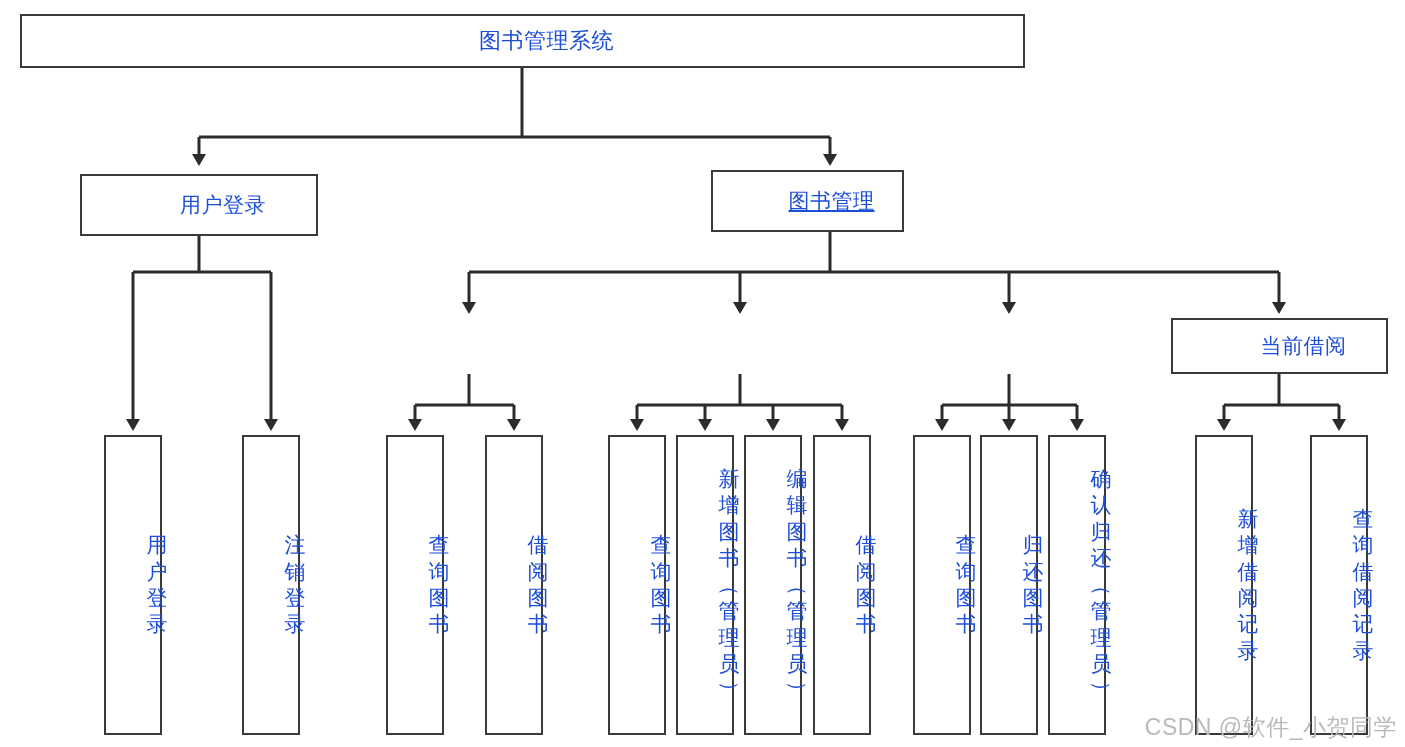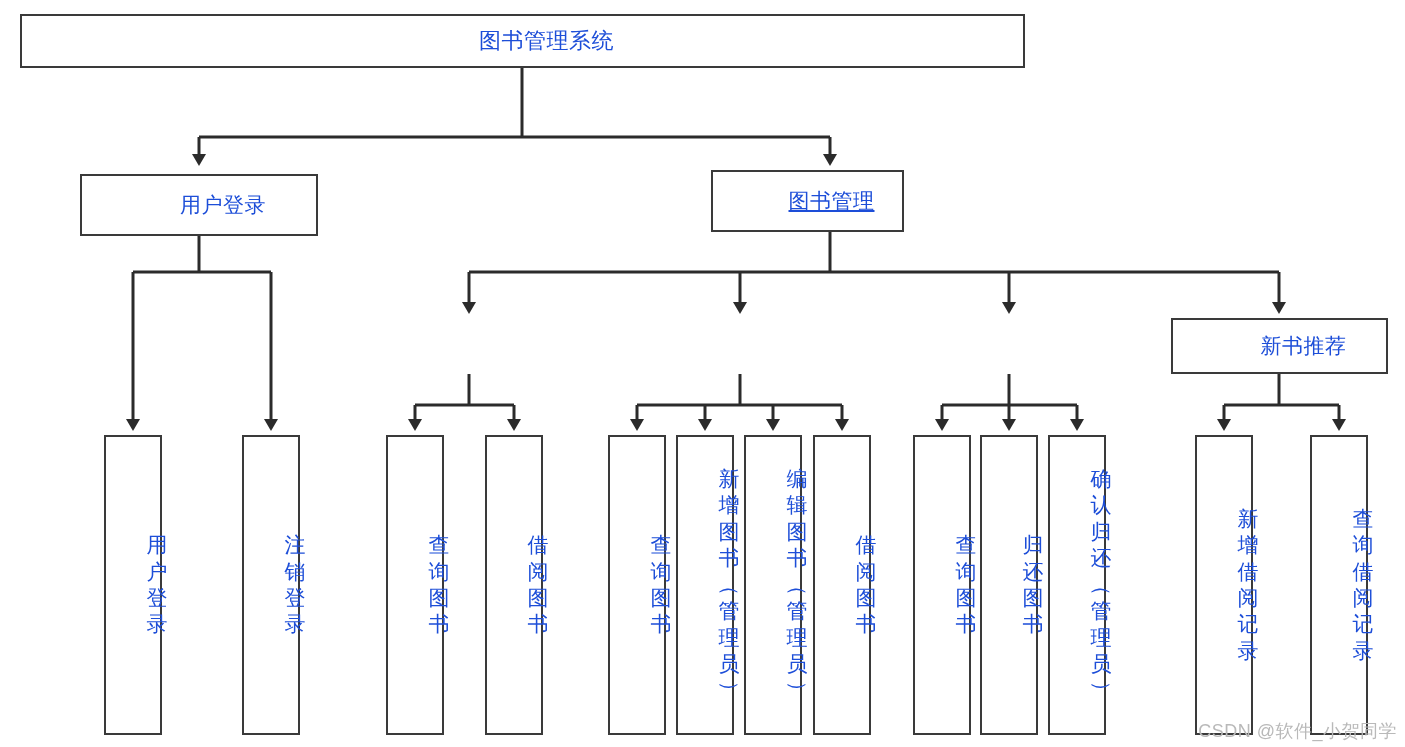--- a/index.html
+++ b/index.html
@@ -62,21 +62,21 @@
     text-align: center;
   }
   .node.v .node-label .par {
     display: block;
     transform: rotate(90deg);
   }
   .watermark {
     position: absolute;
     right: 8px;
     bottom: 4px;
-    font-size: 18px;
+    font-size: 23px;
     color: #b9b9b9;
     letter-spacing: 0.5px;
     z-index: 3;
     white-space: nowrap;
     font-family: "Liberation Sans", "DejaVu Sans", sans-serif;
   }
 </style>
 </head>
 <body>
 
@@ -137,21 +137,21 @@
   </div>
 
   <div class="node h" style="left:80px; top:174px; width:238px; height:62px;">
     <span class="node-label">用户登录</span>
   </div>
   <div class="node h" style="left:711px; top:170px; width:193px; height:62px;text-decoration:underline;">
     <span class="node-label">图书管理</span>
   </div>
 
   <div class="node h" style="left:1171px; top:318px; width:217px; height:56px;">
-    <span class="node-label">新书推荐</span>
+    <span class="node-label">当前借阅</span>
   </div>
 
   <div class="node v" style="left:104px; top:435px; width:58px; height:300px;">
     <span class="node-label vtext">
         <span style="display: block;">用</span>
         <span style="display: block;">户</span>
         <span style="display: block;">登</span>
         <span style="display: block;">录</span>
       </span>
   </div>

